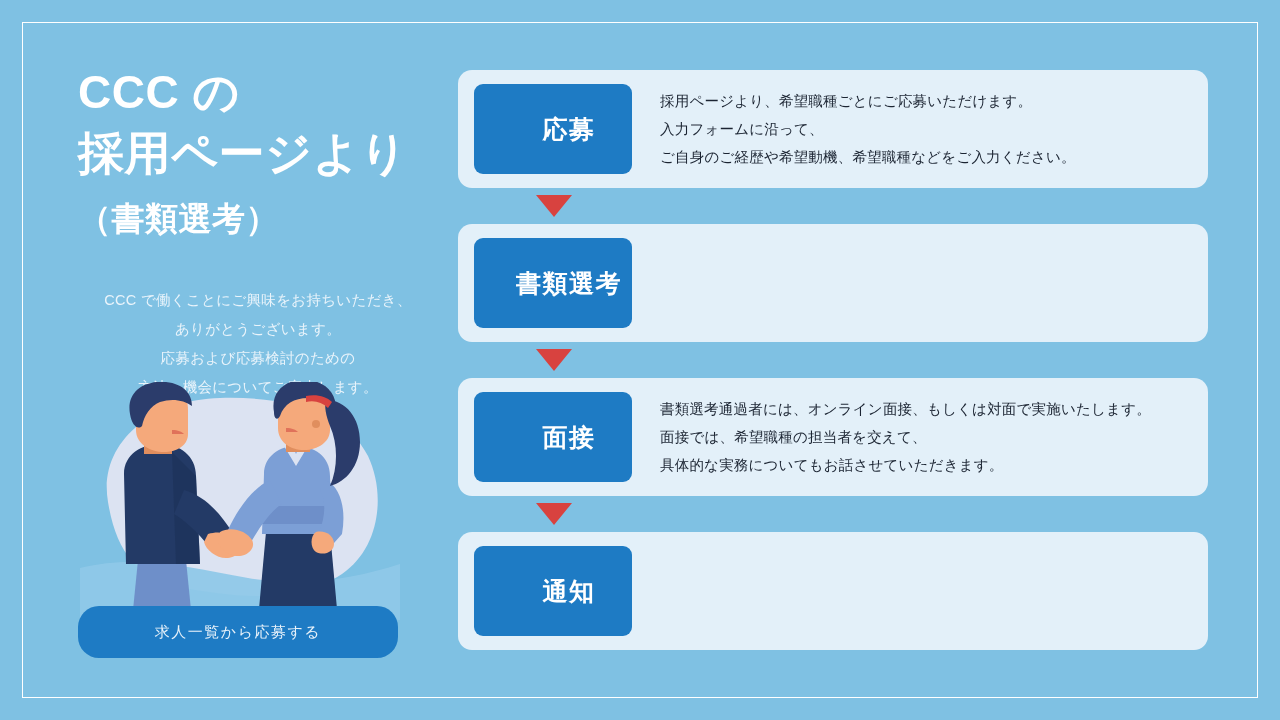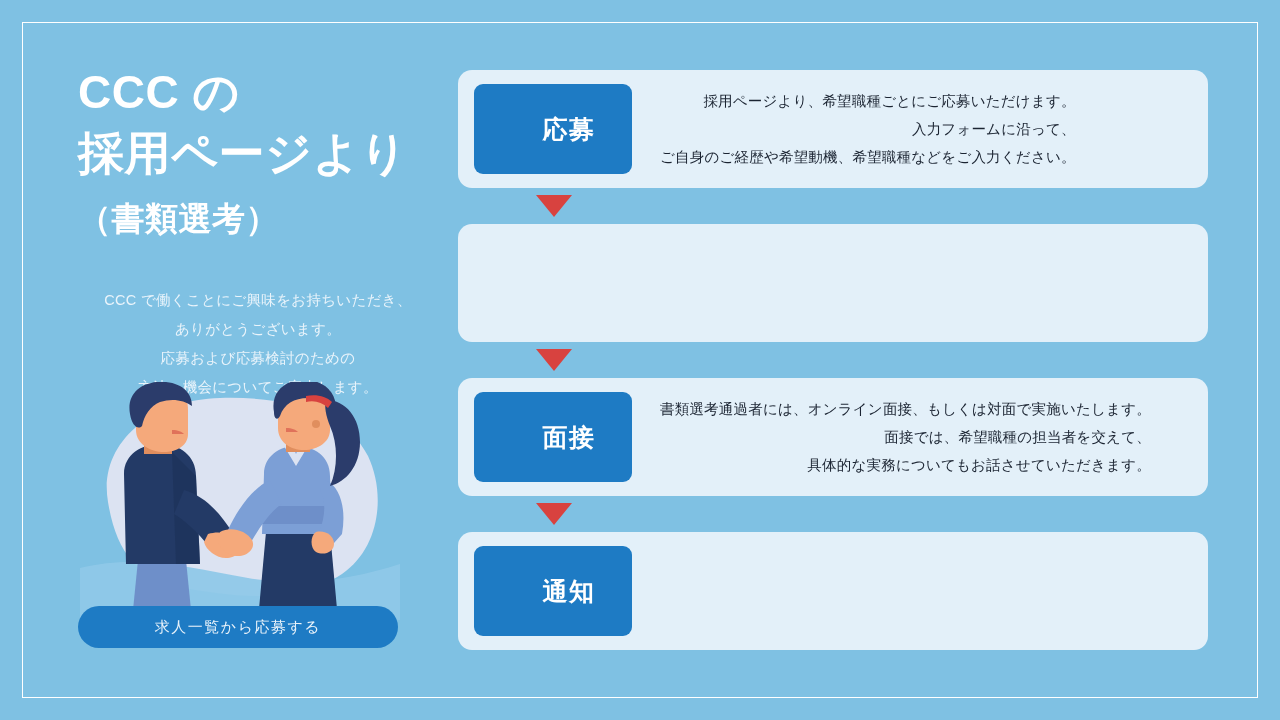--- a/index.html
+++ b/index.html
@@ -49,21 +49,21 @@
   
   .illustration{
     position:absolute; left:80px; top:382px;
     width:320px; height:238px;
   }
   .illustration svg{ display:block; width:100%; height:100%; }
 
   
   .cta-button{
     position:absolute; left:78px; top:606px;
-    width:320px; height:42px;
+    width:320px; height:52px;
     background:#1E7BC4;
     border-radius:21px;
     color:#E8F2FA;
     font-size:15px;
     display:flex; align-items:center; justify-content:center;
     letter-spacing:1.5px;
     cursor:pointer;
     border:none;
     font-family:"Liberation Sans", sans-serif;
   }
@@ -93,21 +93,20 @@
     flex:0 0 auto;
     padding-left:32px;
   }
   .step-body{
     margin-left:28px;
     color:#1B2432;
     font-size:14.5px;
     line-height:1.95;
     white-space:pre-line;
     letter-spacing:0.2px;
-    text-align:right;
   }
   .arrow-connector{
     height:36px;
     display:flex;
     align-items:center;
     padding-left:78px;
   }
   .arrow-connector .tri{
     width:0;height:0;
     border-left:18px solid transparent;
@@ -196,20 +195,21 @@
     <div class="step-body">採用ページより、希望職種ごとにご応募いただけます。
 入力フォームに沿って、
 ご自身のご経歴や希望動機、希望職種などをご入力ください。</div>
   </div>
 
   <div class="arrow-connector">
     <span class="tri"></span>
   </div>
 
   <div class="step-card">
+    <div class="step-badge">書類選考</div>
   </div>
 
   <div class="arrow-connector">
     <span class="tri"></span>
   </div>
 
   <div class="step-card">
     <div class="step-badge">面接</div>
     <div class="step-body">書類選考通過者には、オンライン面接、もしくは対面で実施いたします。
 面接では、希望職種の担当者を交えて、

